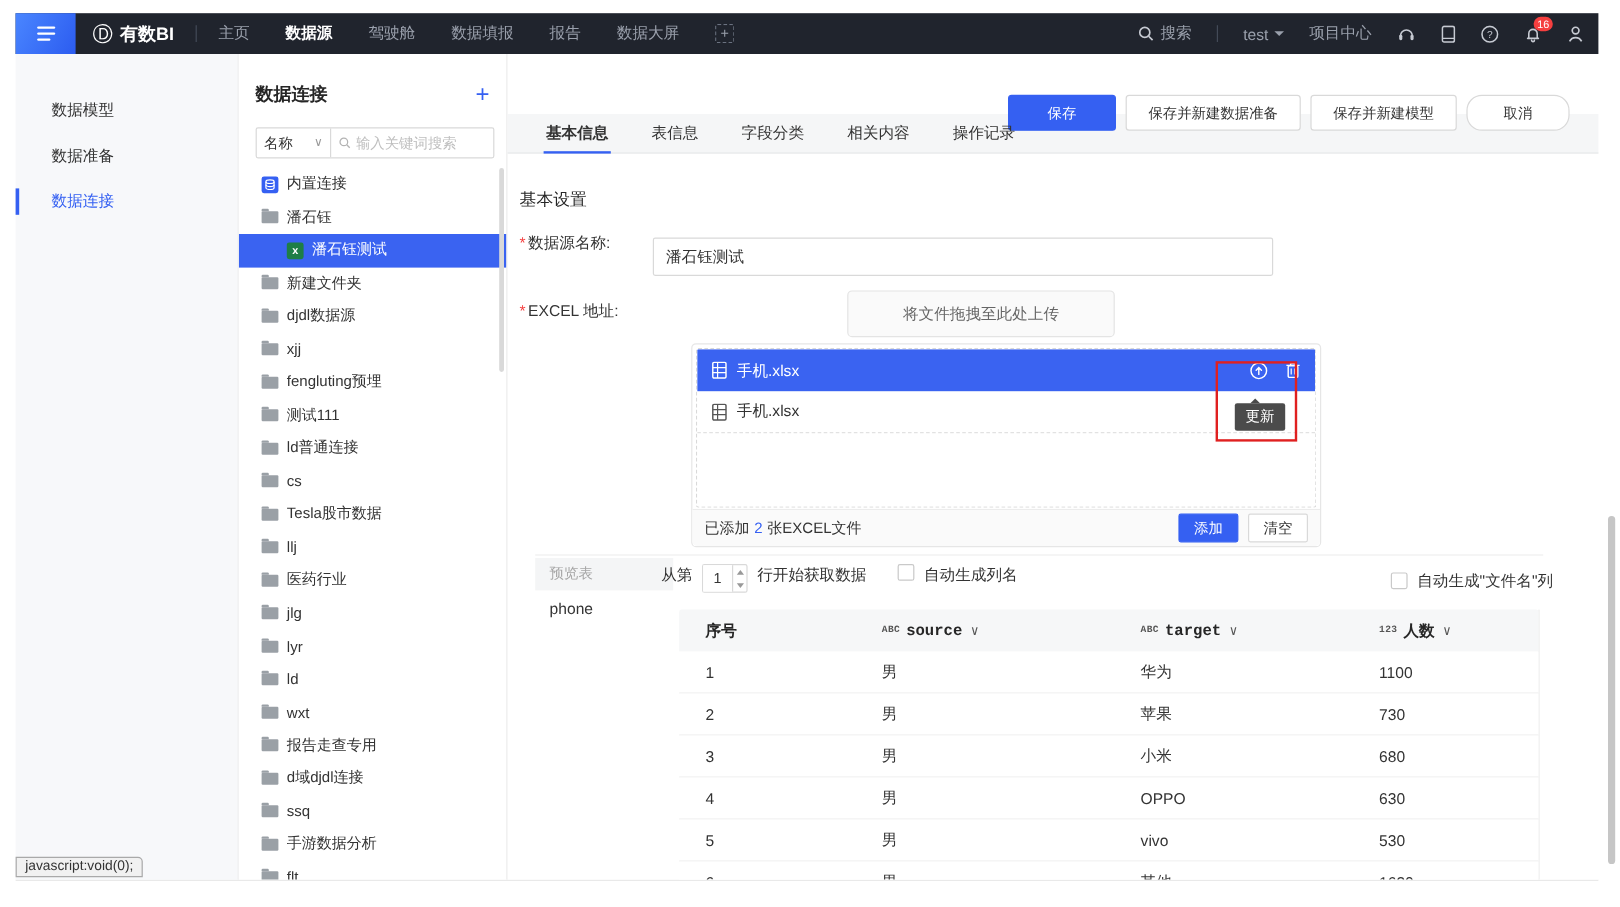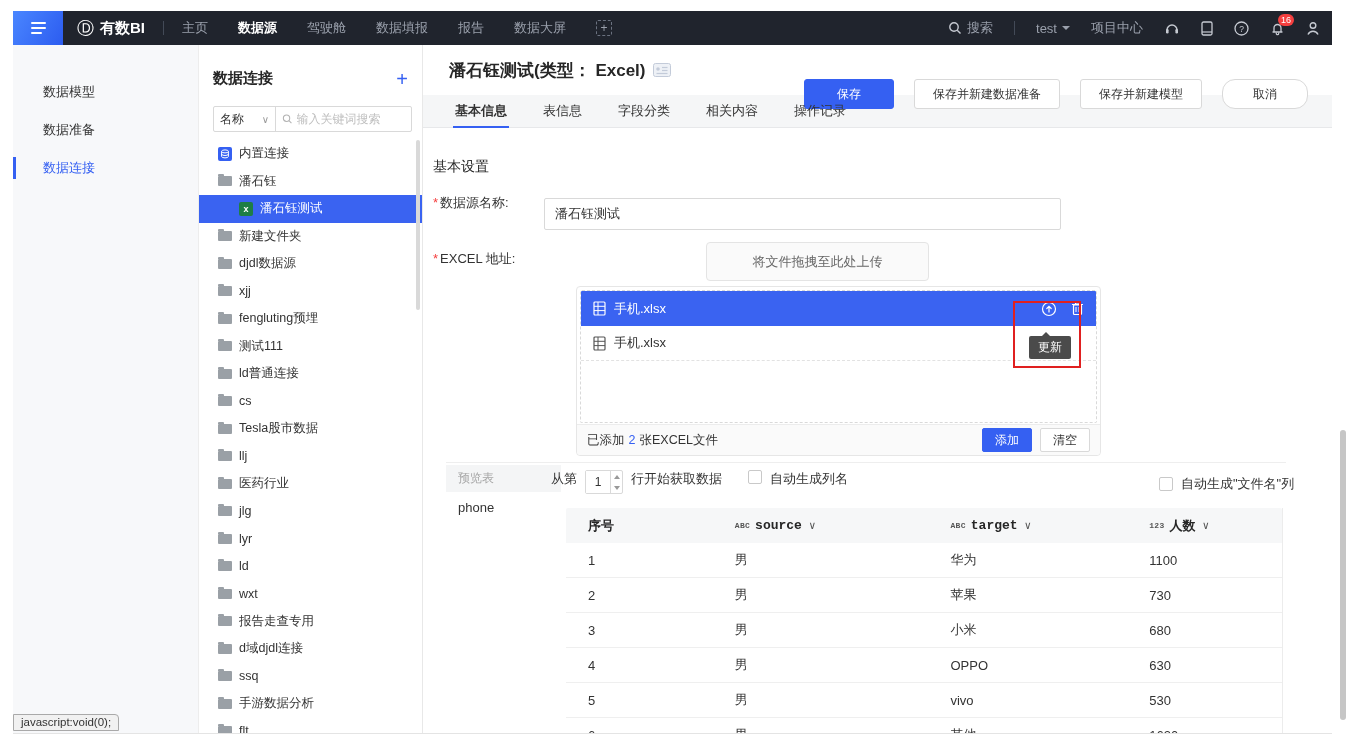--- a/index.html
+++ b/index.html
@@ -73,21 +73,21 @@
         display:flex; align-items:center; justify-content:center; }
   .ic-excel { width:14px; height:14px; background:#1E7E45; border-radius:2px; color:#fff; font-size:9px;
         font-weight:700; display:flex; align-items:center; justify-content:center; flex:0 0 14px; }
   .tree-scroll { position:absolute; right:2px; top:95px; width:4px; height:170px; background:#d9d9d9;
         border-radius:2px; cursor:pointer; }
 
   
   .main { flex:1; position:relative; background:#fff; min-width:0; }
   .main-head { height:50px; display:flex; align-items:center; padding:0 24px 0 26px; }
   .main-title { font-size:17px; font-weight:600; color:#262626; display:flex; align-items:center; gap:8px; }
-  .head-actions { margin-left:auto; display:flex; gap:20px;margin-top:48px; }
+  .head-actions { margin-left:auto; display:flex; gap:8px;margin-top:48px; }
   .btn { height:30px; border-radius:3px; font-size:12px; display:flex; align-items:center; justify-content:center;
          border:1px solid #d9d9d9; background:#fff; color:#333; padding:0 18px; cursor:pointer; white-space:nowrap; }
   .btn.primary { background:#3560F2; border-color:#3560F2; color:#fff; padding:0 32px; }
   .btn.wide { padding:0 30px;border-radius:13px; }
   .tabs { height:33px; background:#f5f6f7; border-bottom:1px solid #e7e8ea; display:flex; padding-left:14px; }
   .tab { padding:0 18px; font-size:13px; display:flex; align-items:center; color:#333; position:relative; cursor:pointer; }
   .tab.active { font-weight:600; }
   .tab.active::after { content:""; position:absolute; left:16px; right:16px; bottom:-1px; height:2px; background:#3560F2; }
 
   .main-body { position:absolute; top:83px; left:0; right:0; bottom:0; overflow:hidden; }
@@ -348,30 +348,20 @@
         <li class="ti">
             <span class="ic-folder"></span>
             <span>flt</span>
           </li>
       </ul>
       <div class="tree-scroll"></div>
     </div>
 
     <div class="main">
       <div class="main-head">
-        <div class="main-title">
-          <span>潘石钰测试(类型： Excel)</span>
-          <svg width="18" height="14" viewBox="0 0 18 14">
-              <rect x="0.5" y="0.5" width="17" height="13" rx="2" fill="#eef1f6" stroke="#c3cbd9"></rect>
-              <circle cx="5" cy="6" r="1.8" fill="#c3cbd9"></circle>
-              <line x1="9" y1="4.5" x2="14.5" y2="4.5" stroke="#c3cbd9" stroke-width="1.2"></line>
-              <line x1="9" y1="7.5" x2="14.5" y2="7.5" stroke="#c3cbd9" stroke-width="1.2"></line>
-              <line x1="3.5" y1="10.5" x2="14.5" y2="10.5" stroke="#c3cbd9" stroke-width="1.2"></line>
-            </svg>
-        </div>
         <div class="head-actions">
           <button class="btn primary">保存</button>
           <button class="btn">保存并新建数据准备</button>
           <button class="btn">保存并新建模型</button>
           <button class="btn wide">取消</button>
         </div>
       </div>
 
       <div class="tabs">
         <span class="tab active">基本信息</span>

